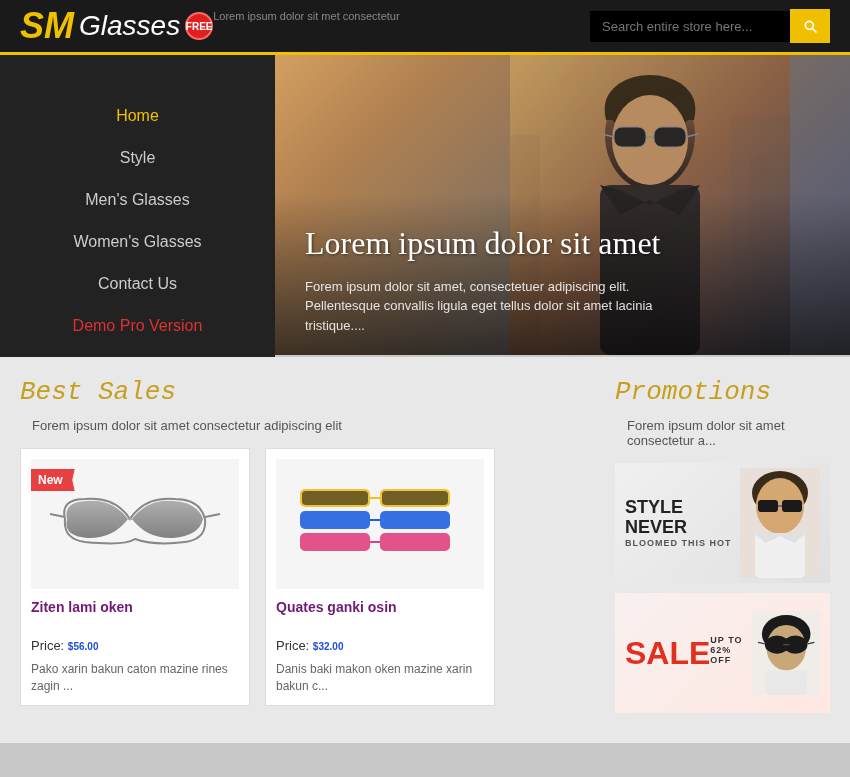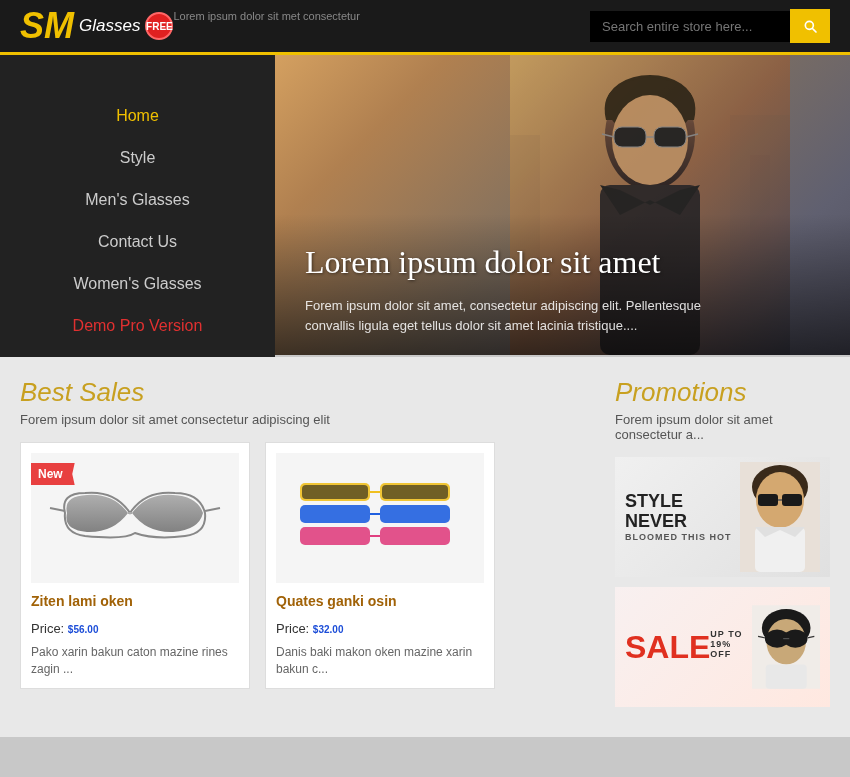--- a/index.html
+++ b/index.html
@@ -10,21 +10,21 @@
       background: #1a1a1a;
       display: flex;
       align-items: center;
       justify-content: space-between;
       padding: 8px 20px;
       border-bottom: 3px solid #f0c000;
     }
     .logo-area { display: flex; flex-direction: row; }
     .logo-text { display: flex; align-items: center; gap: 5px; }
     .logo-sm { font-size: 36px; font-weight: 900; color: #f0c000; font-style: italic; line-height: 1; }
-    .logo-glasses { font-size: 17px; color: #ffffff; font-style: italic; font-weight: 300; }
+    .logo-glasses { font-size: 28px; color: #ffffff; font-style: italic; font-weight: 300; }
     .logo-free {
       background: #e02020;
       color: white;
       font-size: 10px;
       font-weight: bold;
       border-radius: 50%;
       width: 28px; height: 28px;
       display: flex; align-items: center; justify-content: center;
       border: 2px solid #ff6666;
     }
@@ -112,27 +112,27 @@
     .content-area {
       background: #e8e8e8;
       padding: 20px;
       display: flex;
       gap: 20px;
     }
 
     
     .products-section { flex: 1; }
     .section-title {
-      font-family: Liberation Sans, sans-serif;
+      font-family: Liberation Mono, monospace;
       font-style: italic;
       font-size: 26px;
       color: #c8a020;
-      margin-bottom: 4px;
-    }
-    .section-subtitle { font-size: 13px; color: #555; margin-bottom: 15px; }
+      margin-bottom: 11px;
+    }
+    .section-subtitle { font-size: 13px; color: #555; margin-bottom: 15px; margin-left: 12px; }
 
     .product-grid { display: flex; gap: 15px; }
     .product-card {
       background: white;
       border: 1px solid #ddd;
       padding: 10px;
       width: 230px;
     }
     .product-image-area {
       position: relative;
@@ -154,21 +154,21 @@
     }
 
     
     .glasses-aviator {
       width: 180px; height: 80px;
     }
     .glasses-colorful {
       width: 180px; height: 80px;
     }
 
-    .product-name { font-size: 14px; color: #a16207; font-weight: bold; margin-bottom: 12px; }
+    .product-name { font-size: 14px; color: #701a75; font-weight: bold; margin-bottom: 23px; }
     .product-price { font-size: 13px; color: #333; margin-bottom: 8px; }
     .product-price .price-value { color: #1d4ed8; font-weight: bold; font-size: 10px; }
     .product-desc { font-size: 12px; color: #666; line-height: 1.4; }
 
     
     .promotions-section { width: 215px; min-width: 215px; }
     .promo-image {
       width: 100%;
       height: 120px;
       margin-bottom: 10px;
@@ -224,24 +224,24 @@
       <li class="active">
         <a href="#">Home</a>
       </li>
       <li>
         <a href="#">Style</a>
       </li>
       <li>
         <a href="#">Men's Glasses</a>
       </li>
       <li>
+        <a href="#">Women's Glasses</a>
+      </li>
+      <li>
         <a href="#">Contact Us</a>
-      </li>
-      <li>
-        <a href="#">Women's Glasses</a>
       </li>
       <li class="demo">
         <a href="#">Demo Pro Version</a>
       </li>
     </ul>
   </div>
 
   <div class="hero">
     <div class="hero-bg"></div>
 
@@ -276,21 +276,21 @@
       <rect x="104" y="72" width="32" height="20" rx="8" fill="#1a1a1a" stroke="#888" stroke-width="1"></rect>
       <rect x="144" y="72" width="32" height="20" rx="8" fill="#1a1a1a" stroke="#888" stroke-width="1"></rect>
       <line x1="136" y1="82" x2="144" y2="82" stroke="#888" stroke-width="1.5"></line>
       <line x1="104" y1="82" x2="92" y2="79" stroke="#888" stroke-width="1.5"></line>
       <line x1="176" y1="82" x2="188" y2="79" stroke="#888" stroke-width="1.5"></line>
 
       <path d="M90 130 L110 160 L140 145 L170 160 L190 130 L170 135 L140 150 L110 135Z" fill="#181818"></path>
     </svg>
     <div class="hero-overlay">
       <div class="hero-title">Lorem ipsum dolor sit amet</div>
-      <div class="hero-text">Forem ipsum dolor sit amet, consectetur adipiscing elit. Pellentesque convallis ligula eget tellus dolor sit amet lacinia tristique....</div>
+      <div class="hero-text">Forem ipsum dolor sit amet, consectetuer adipiscing elit. Pellentesque convallis ligula eget tellus dolor sit amet lacinia tristique....</div>
     </div>
   </div>
 </div>
 
 <div class="content-area">
 
   <div class="products-section">
     <div class="section-title">Best Sales</div>
     <div class="section-subtitle">Forem ipsum dolor sit amet consectetur adipiscing elit</div>
     <div class="product-grid">
@@ -389,21 +389,21 @@
           <rect x="15" y="65" width="50" height="45" rx="5" fill="#f0f0f0"></rect>
           <path d="M15 65 L25 75 L40 68 L55 75 L65 65" fill="#e0e0e0" stroke="none"></path>
         </svg>
       </div>
     </div>
 
     <div class="promo-image" style="margin-top:10px;">
       <div class="promo-sale-banner" style="width:100%;height:100%;">
         <div class="sale-text-area">
           <div class="sale-big">SALE</div>
-          <div class="sale-sub">UP TO 19% OFF</div>
+          <div class="sale-sub">UP TO 62% OFF</div>
         </div>
 
         <svg width="90" height="110" viewBox="0 0 90 110">
           <rect width="90" height="110" fill="#f0ece8"></rect>
 
           <ellipse cx="45" cy="30" rx="32" ry="25" fill="#1a1a1a"></ellipse>
 
           <ellipse cx="45" cy="48" rx="26" ry="30" fill="#c8a878"></ellipse>
 
           <ellipse cx="33" cy="44" rx="16" ry="12" fill="#1a1a1a"></ellipse>

